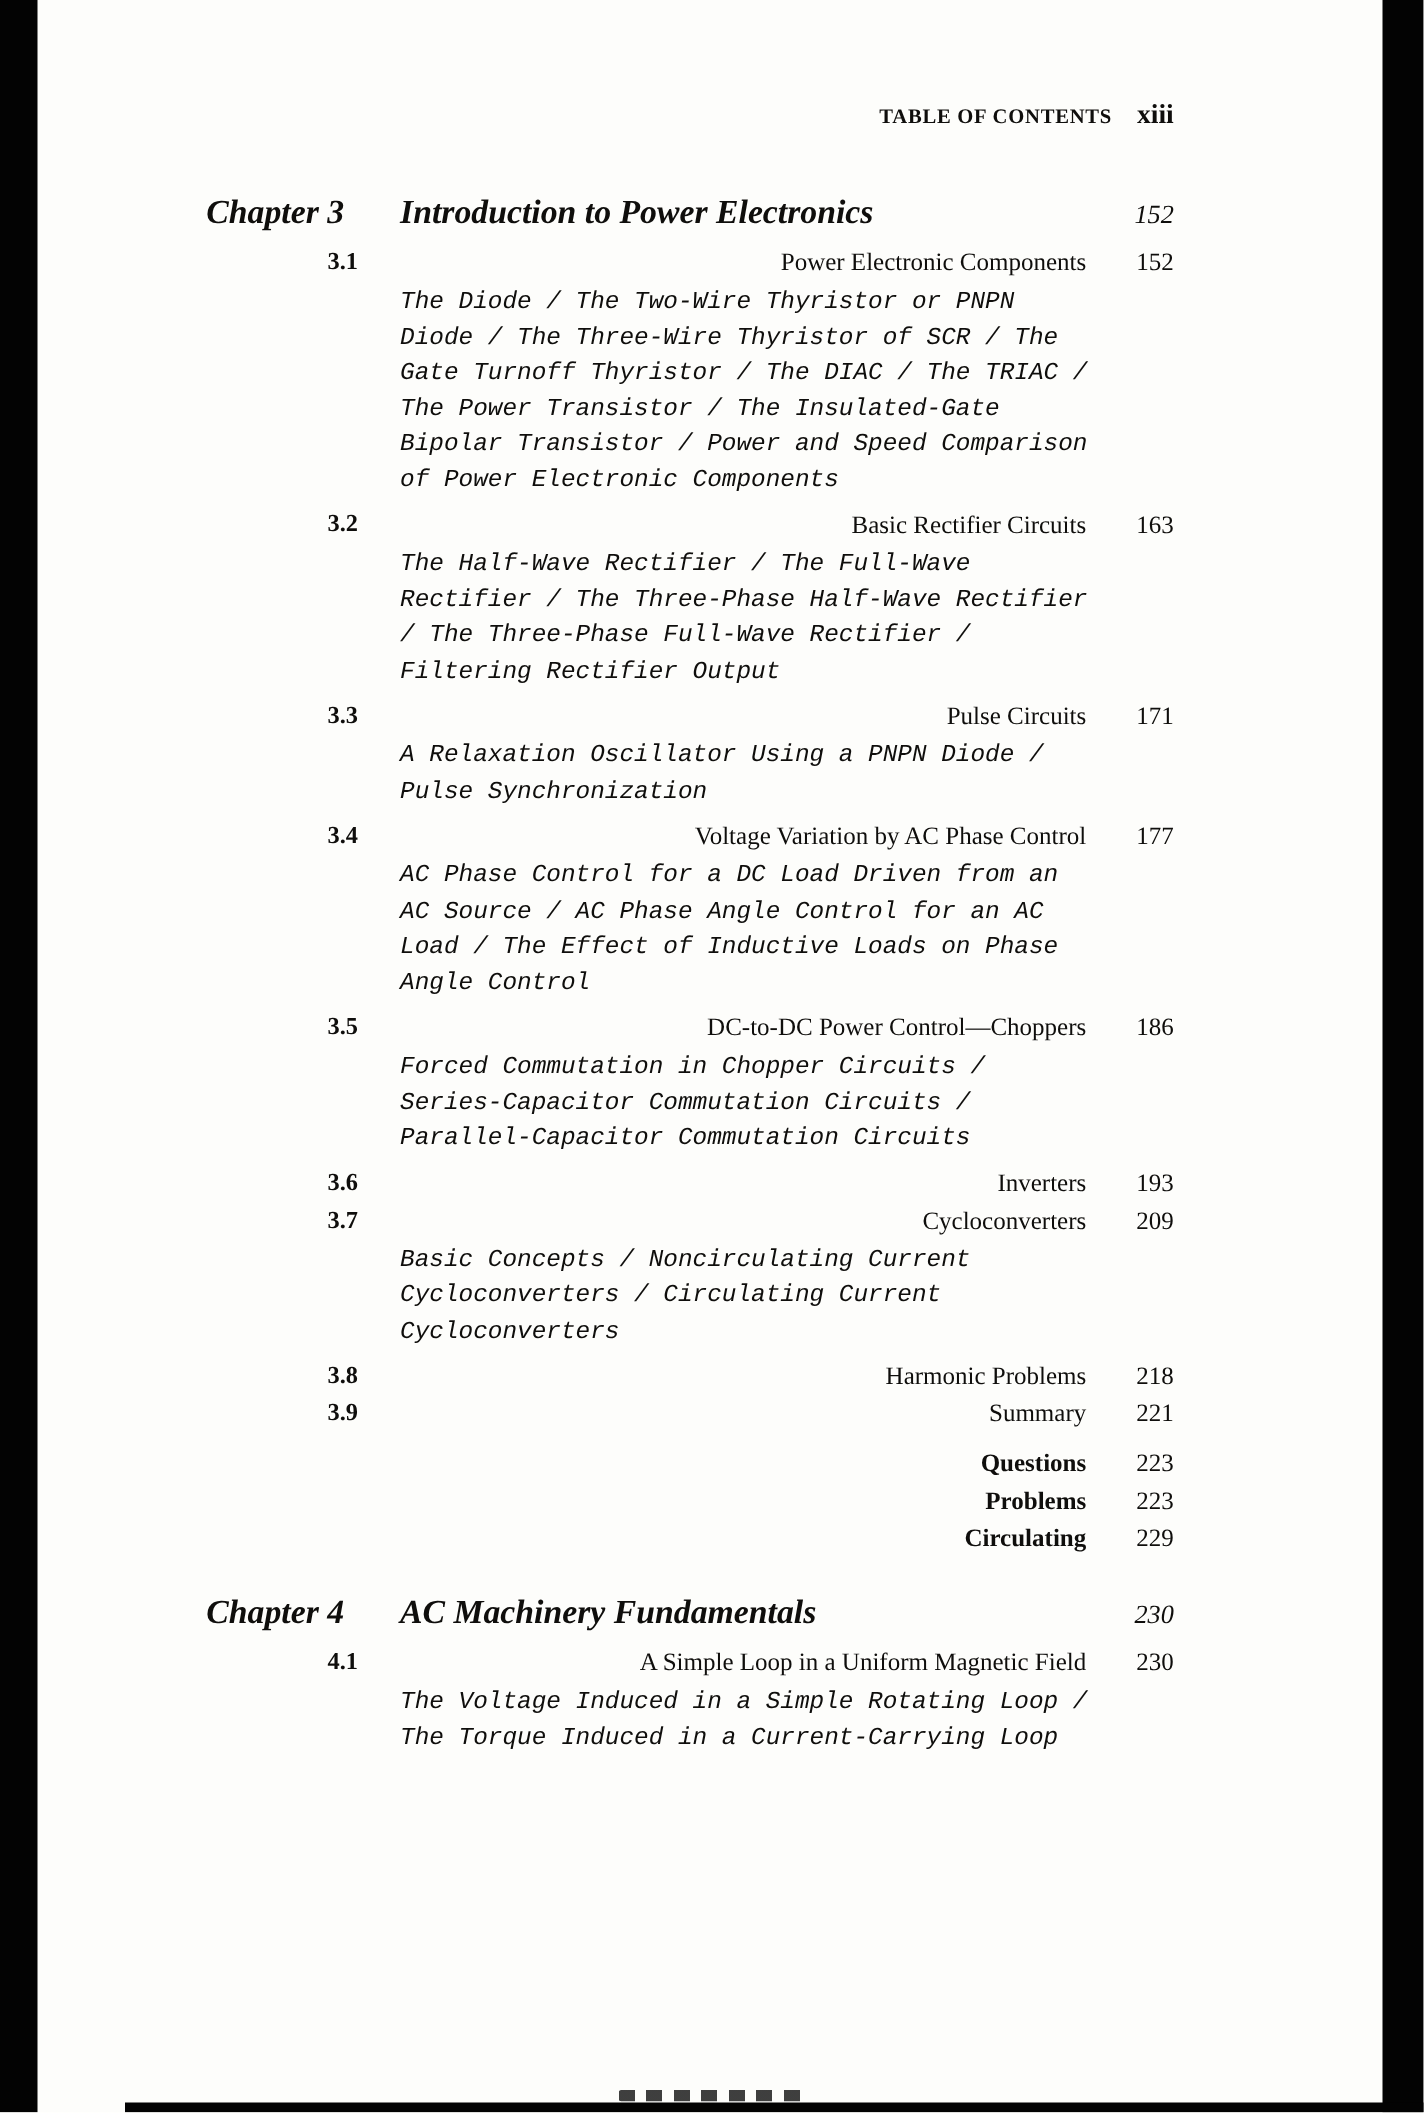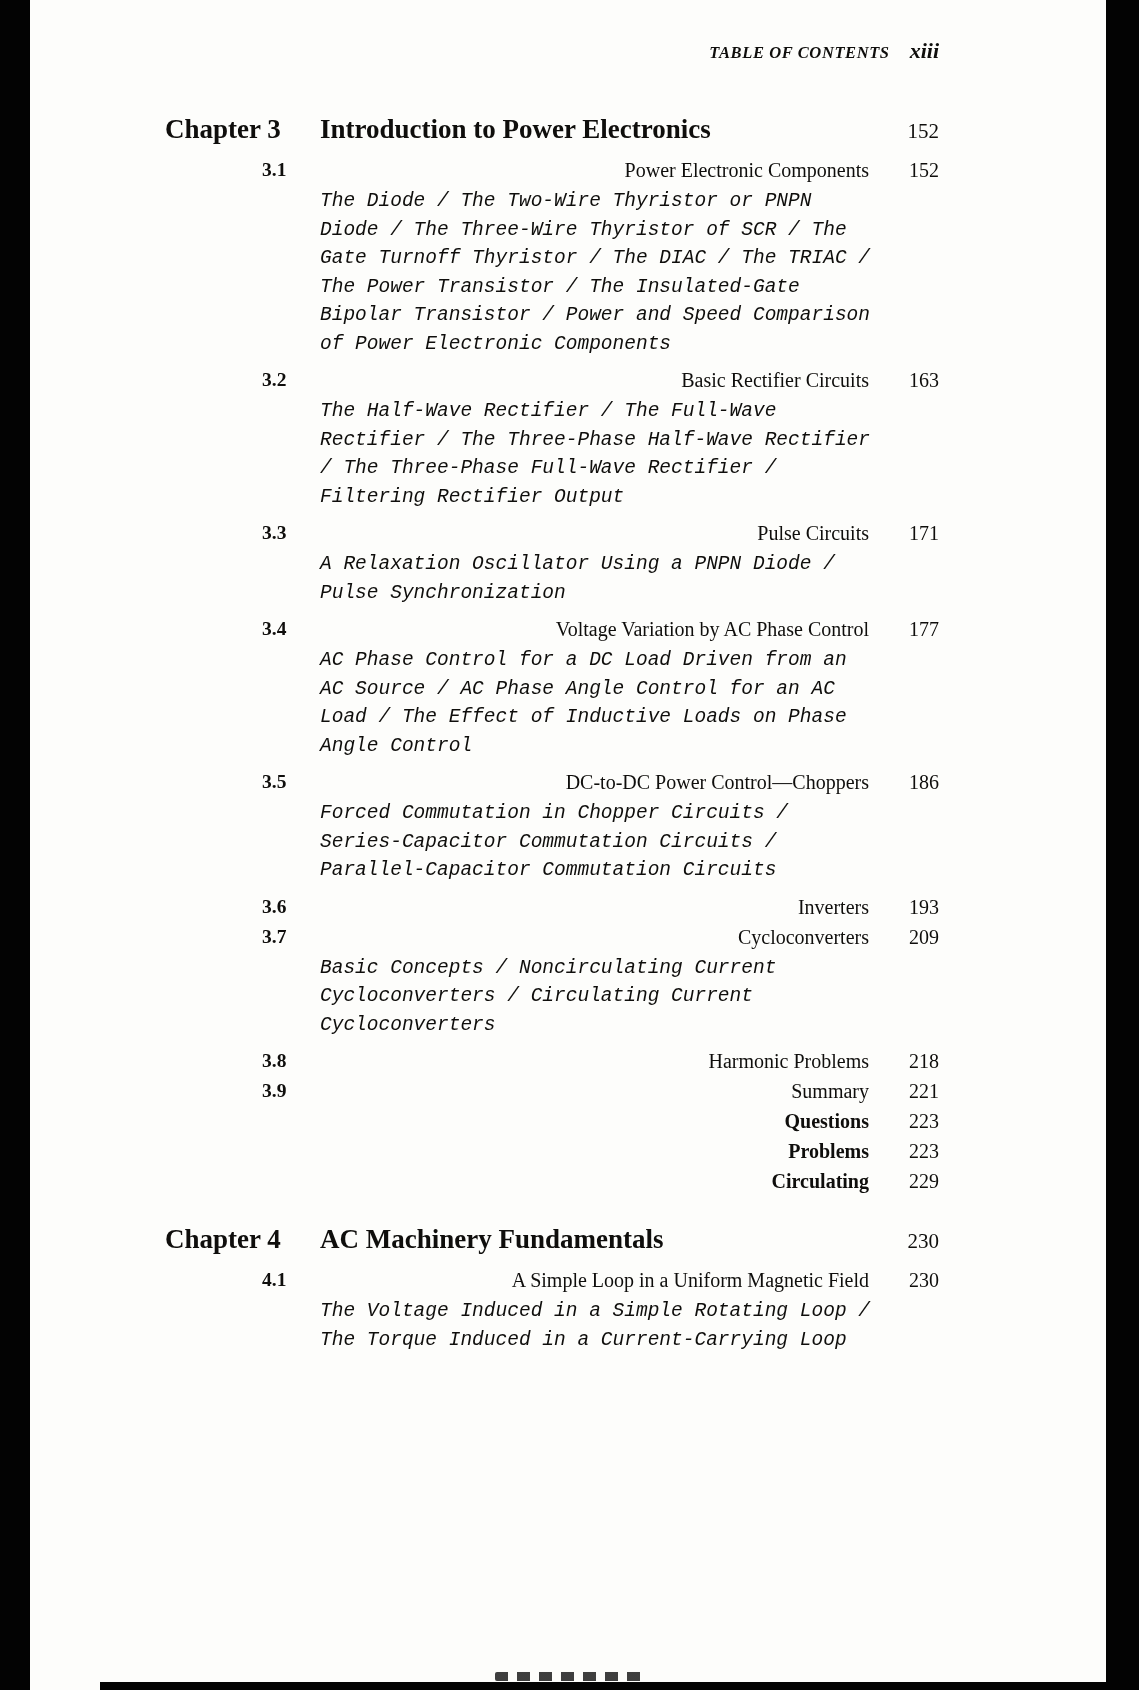--- a/index.html
+++ b/index.html
@@ -15,40 +15,40 @@
   .scan-edge.left  { left:0;  width:30px; }
   .scan-edge.right { right:0; width:33px; }
   .scan-bottom-bar { position:absolute; left:100px; right:0; bottom:0; height:8px; background:#030303; }
   .scan-smudge {
     position:absolute; left:495px; bottom:9px; width:150px; height:9px;
     background:repeating-linear-gradient(90deg,#1d1d1d 0 13px,transparent 13px 22px);
     opacity:.85; border-radius:2px;
   }
   .content { position:absolute; left:165px; top:0; width:774px; }
 
-  .toc-header { margin-top:38px; text-align:right; white-space:nowrap;font-style:italic; }
+  .toc-header { margin-top:78px; text-align:right; white-space:nowrap; }
   .toc-header .hdr-title {
     font-size:16.5px; font-weight:bold; letter-spacing:.6px; vertical-align:baseline;
   }
   .toc-header .hdr-page {
     font-size:22px; font-weight:bold; margin-left:16px; vertical-align:baseline;
   }
 
-  .chapter-heading { display:flex; align-items:baseline; margin:50px 0 10px 0; }
+  .chapter-heading { display:flex; align-items:baseline; margin:50px 0 10px 0;font-style:italic; }
   .chapter-heading.ch4 { margin-top:28px; }
   .ch-label { width:155px; font-size:27px; font-weight:bold; flex:0 0 auto; }
   .ch-title { flex:1; font-size:27px; font-weight:bold; }
   .ch-page  { flex:0 0 70px; text-align:right; font-size:21px; }
 
   .entry { display:flex; line-height:30px; font-size:20px; }
   .e-num   { margin-left:97px; width:58px; flex:0 0 auto; font-weight:bold; font-size:19.5px; }
   .e-title { flex:1;text-align:right; }
   .e-page  { flex:0 0 70px; text-align:right; }
   .entry.bold .e-title { font-weight:bold; }
-  .entry.gap-top { }
+  .entry.gap-top { margin-top:10px; }
 
   .subtopics {
     margin:2px 0 7px 155px; width:552px;
     font-style:italic; font-size:19.5px; line-height:28.5px;font-family:Liberation Mono, monospace;
   }
 </style>
 </head>
 <body>
 
 <div class="page">

